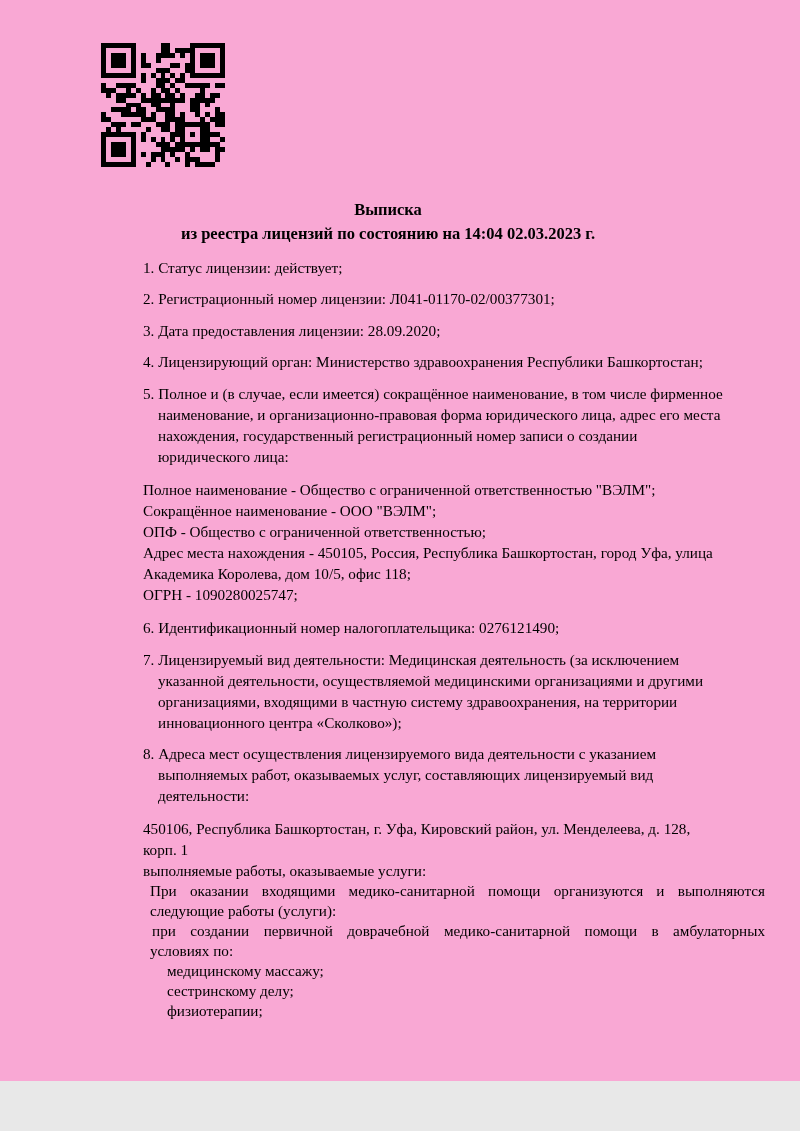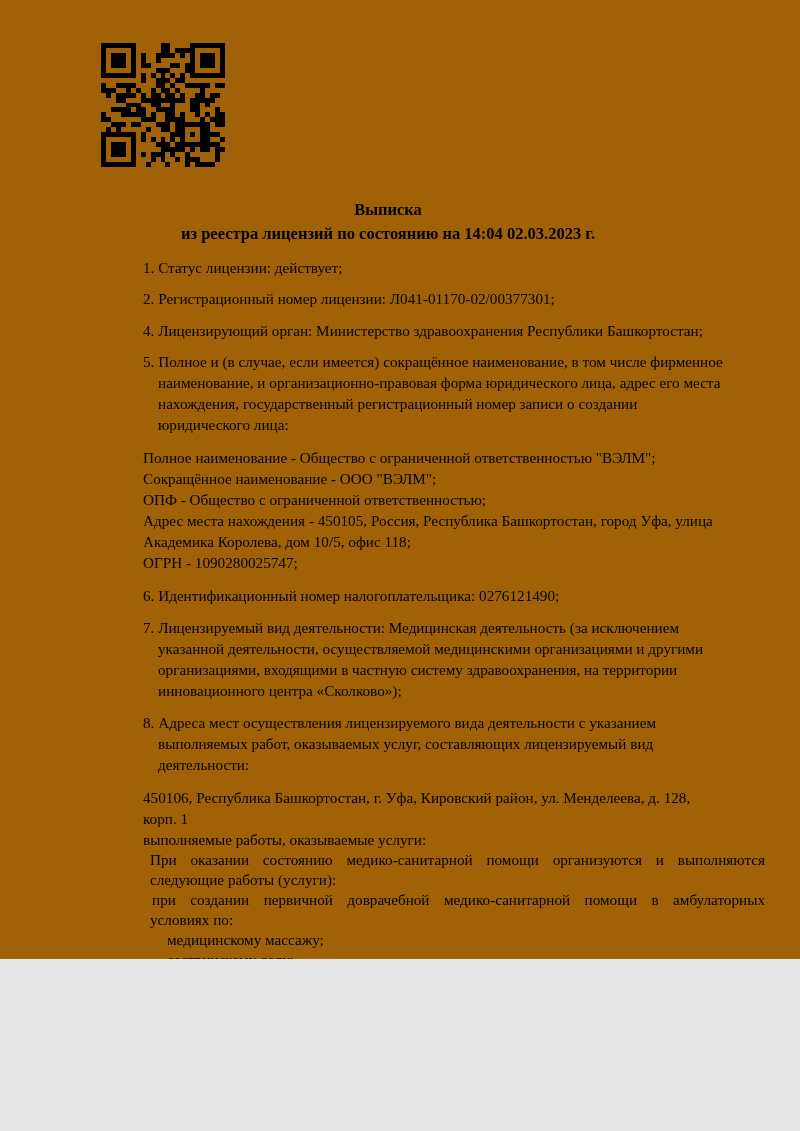--- a/index.html
+++ b/index.html
@@ -1,20 +1,20 @@
 <!DOCTYPE html>
 <html><head>
 <meta charset="utf-8">
 <style>
   html,body { margin:0; padding:0; background:#e8e8e8; }
   .page {
     position:relative;
-    width:800px; height:959px;
+    width:800px; height:1081px;
     margin:0 auto;
-    background:#a16207;
+    background:#f9a8d4;
     font-family:"Liberation Serif", serif;
     color:#000;
     overflow:hidden;
   }
   .qr {
     position:absolute; left:101px; top:43px;
     width:124px; height:124px;
   }
   .doc {
     position:absolute; left:143px; top:0;
@@ -387,20 +387,21 @@
 
     <div class="title-wrap">
       <div class="t1">Выписка</div>
       <div class="t2">из реестра лицензий по состоянию на 14:04 02.03.2023 г.</div>
     </div>
 
     <div class="para first">1. Статус лицензии: действует;</div>
 
     <div class="para">2. Регистрационный номер лицензии: Л041-01170-02/00377301;</div>
 
+    <div class="para">3. Дата предоставления лицензии: 28.09.2020;</div>
 
     <div class="para">4. Лицензирующий орган: Министерство здравоохранения Республики Башкортостан;</div>
 
     <div class="para">5. Полное и (в случае, если имеется) сокращённое наименование, в том числе фирменное
 наименование, и организационно-правовая форма юридического лица, адрес его места
 нахождения, государственный регистрационный номер записи о создании
 юридического лица:</div>
 
     <div class="para tight noindent">Полное наименование - Общество с ограниченной ответственностью "ВЭЛМ";
 Сокращённое наименование - ООО "ВЭЛМ";
@@ -418,21 +419,21 @@
 
     <div class="para">8. Адреса мест осуществления лицензируемого вида деятельности с указанием
 выполняемых работ, оказываемых услуг, составляющих лицензируемый вид
 деятельности:</div>
 
     <div class="para tight noindent">450106, Республика Башкортостан, г. Уфа, Кировский район, ул. Менделеева, д. 128,
 корп. 1
 выполняемые работы, оказываемые услуги:</div>
 
     <div class="works tight">
-      <div class="ind7 justify">При оказании состоянию медико-санитарной помощи организуются и выполняются</div>
+      <div class="ind7 justify">При оказании входящими медико-санитарной помощи организуются и выполняются</div>
       <div class="ind7">следующие работы (услуги):</div>
       <div class="ind9 justify">при создании первичной доврачебной медико-санитарной помощи в амбулаторных</div>
       <div class="ind7">условиях по:</div>
       <div class="ind24">медицинскому массажу;</div>
       <div class="ind24">сестринскому делу;</div>
       <div class="ind24">физиотерапии;</div>
     </div>
 
   </div>
 </div>

